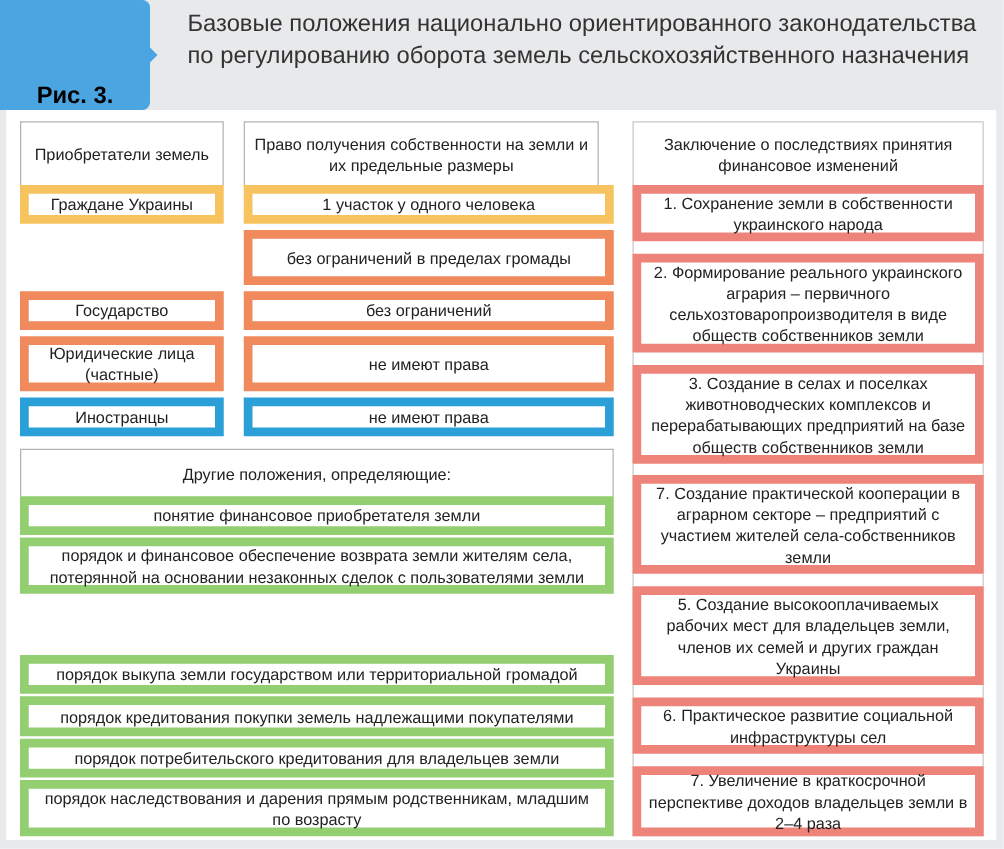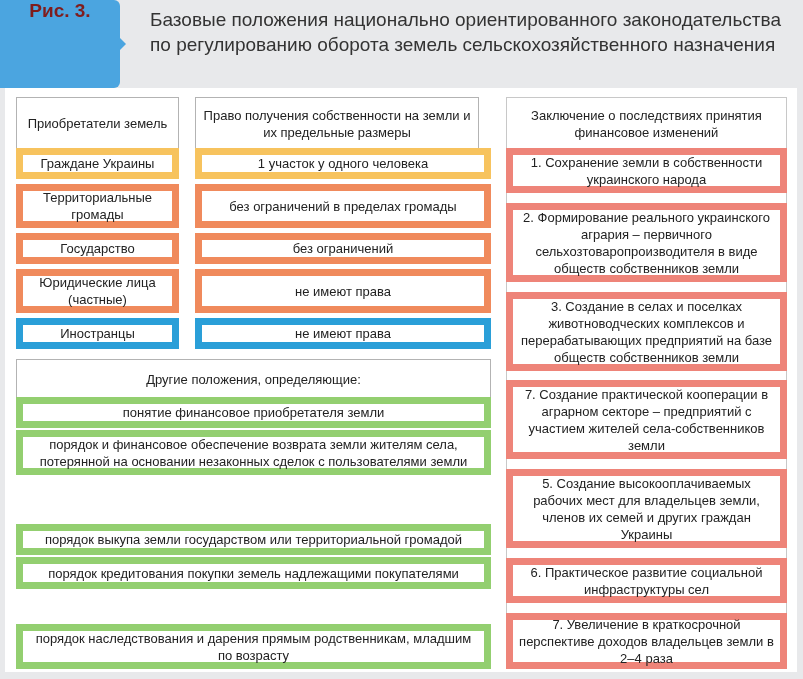--- a/index.html
+++ b/index.html
@@ -6,22 +6,22 @@
   html, body { width: 803px; height: 679px; overflow: hidden; }
   body {
     background: #e8e9eb;
     font-family: "Liberation Sans", "DejaVu Sans", sans-serif;
     color: #222;
     position: relative;
   }
   .fig-tab {
     position: absolute; left: 0; top: 0; width: 120px; height: 88px;
     background: #4ba5e0; border-radius: 0 6px 6px 0;
-    color: #7f1d1d; font-weight: bold; font-size: 19px;
-    display: flex; align-items: flex-start; justify-content: center;
+    color: #000000; font-weight: bold; font-size: 19px;
+    display: flex; align-items: flex-end; justify-content: center;
   }
   .fig-tab::after {
     content: ""; position: absolute; right: -6px; top: 38px;
     width: 0; height: 0;
     border-top: 6px solid transparent; border-bottom: 6px solid transparent;
     border-left: 6px solid #4ba5e0;
   }
   .fig-title {
     position: absolute; left: 150px; top: 7px; width: 640px;
     font-size: 19px; line-height: 25px; color: #333;
@@ -49,37 +49,37 @@
 
 <div class="fig-tab">
   <span>Рис. 3.</span>
 </div>
 <div class="fig-title">Базовые положения национально ориентированного законодательства по регулированию оборота земель сельскохозяйственного назначения</div>
 
 <div class="panel">
 
   <div class="box hdr" style="left:11px; top:9px; width:163px; height:53px;">Приобретатели земель</div>
   <div class="box yellow" style="left:11px; top:60px; width:163px; height:31px;">Граждане Украины</div>
-  <div class="box orange" style="left:11px; top:96px; width:163px; height:44px;">Территориальные громады</div>
   <div class="box orange" style="left:11px; top:145px; width:163px; height:31px;">Государство</div>
   <div class="box blue" style="left:11px; top:230px; width:163px; height:31px;">Иностранцы</div>
   <div class="box orange" style="left:11px; top:181px; width:163px; height:44px;">Юридические лица (частные)</div>
 
   <div class="box hdr" style="left:190px; top:9px; width:284px; height:53px;">Право получения собственности на земли и их предельные размеры</div>
   <div class="box yellow" style="left:190px; top:60px; width:296px; height:31px;">1 участок у одного человека</div>
   <div class="box orange" style="left:190px; top:96px; width:296px; height:44px;">без ограничений в пределах громады</div>
   <div class="box orange" style="left:190px; top:145px; width:296px; height:31px;">без ограничений</div>
   <div class="box orange" style="left:190px; top:181px; width:296px; height:44px;">не имеют права</div>
   <div class="box blue" style="left:190px; top:230px; width:296px; height:31px;">не имеют права</div>
 
   <div class="box hdr" style="left:11px; top:271px; width:475px; height:40px;">Другие положения, определяющие:</div>
   <div class="box green" style="left:11px; top:309px; width:475px; height:31px;">понятие финансовое приобретателя земли</div>
   <div class="box green" style="left:11px; top:342px; width:475px; height:45px;">порядок и финансовое обеспечение возврата земли жителям села, потерянной на основании незаконных сделок с пользователями земли</div>
   <div class="box green" style="left:11px; top:436px; width:475px; height:31px;">порядок выкупа земли государством или территориальной громадой</div>
   <div class="box green" style="left:11px; top:469px; width:475px; height:32px;">порядок кредитования покупки земель надлежащими покупателями</div>
+  <div class="box green" style="left:11px; top:503px; width:475px; height:31px;">порядок потребительского кредитования для владельцев земли</div>
   <div class="box green" style="left:11px; top:536px; width:475px; height:45px;">порядок наследствования и дарения прямым родственникам, младшим по возрасту</div>
 
   <div class="box hdr" style="left:501px; top:9px; width:281px; height:572px; border-color:#c8c8c8;"></div>
   <div class="box" style="left:503px; top:11px; width:277px; height:50px; border:none;">Заключение о последствиях принятия финансовое изменений</div>
   <div class="box red" style="left:501px; top:60px; width:281px; height:45px;">1. Сохранение земли в собственности украинского народа</div>
   <div class="box red" style="left:501px; top:115px; width:281px; height:79px;">2. Формирование реального украинского агрария – первичного сельхозтоваропроизводителя в виде обществ собственников земли</div>
   <div class="box red" style="left:501px; top:204px; width:281px; height:79px;">3. Создание в селах и поселках животноводческих комплексов и перерабатывающих предприятий на базе обществ собственников земли</div>
   <div class="box red" style="left:501px; top:292px; width:281px; height:79px;">7. Создание практической кооперации в аграрном секторе – предприятий с участием жителей села-собственников земли</div>
   <div class="box red" style="left:501px; top:381px; width:281px; height:79px;">5. Создание высокооплачиваемых рабочих мест для владельцев земли, членов их семей и других граждан Украины</div>
   <div class="box red" style="left:501px; top:470px; width:281px; height:45px;">6. Практическое развитие социальной инфраструктуры сел</div>

